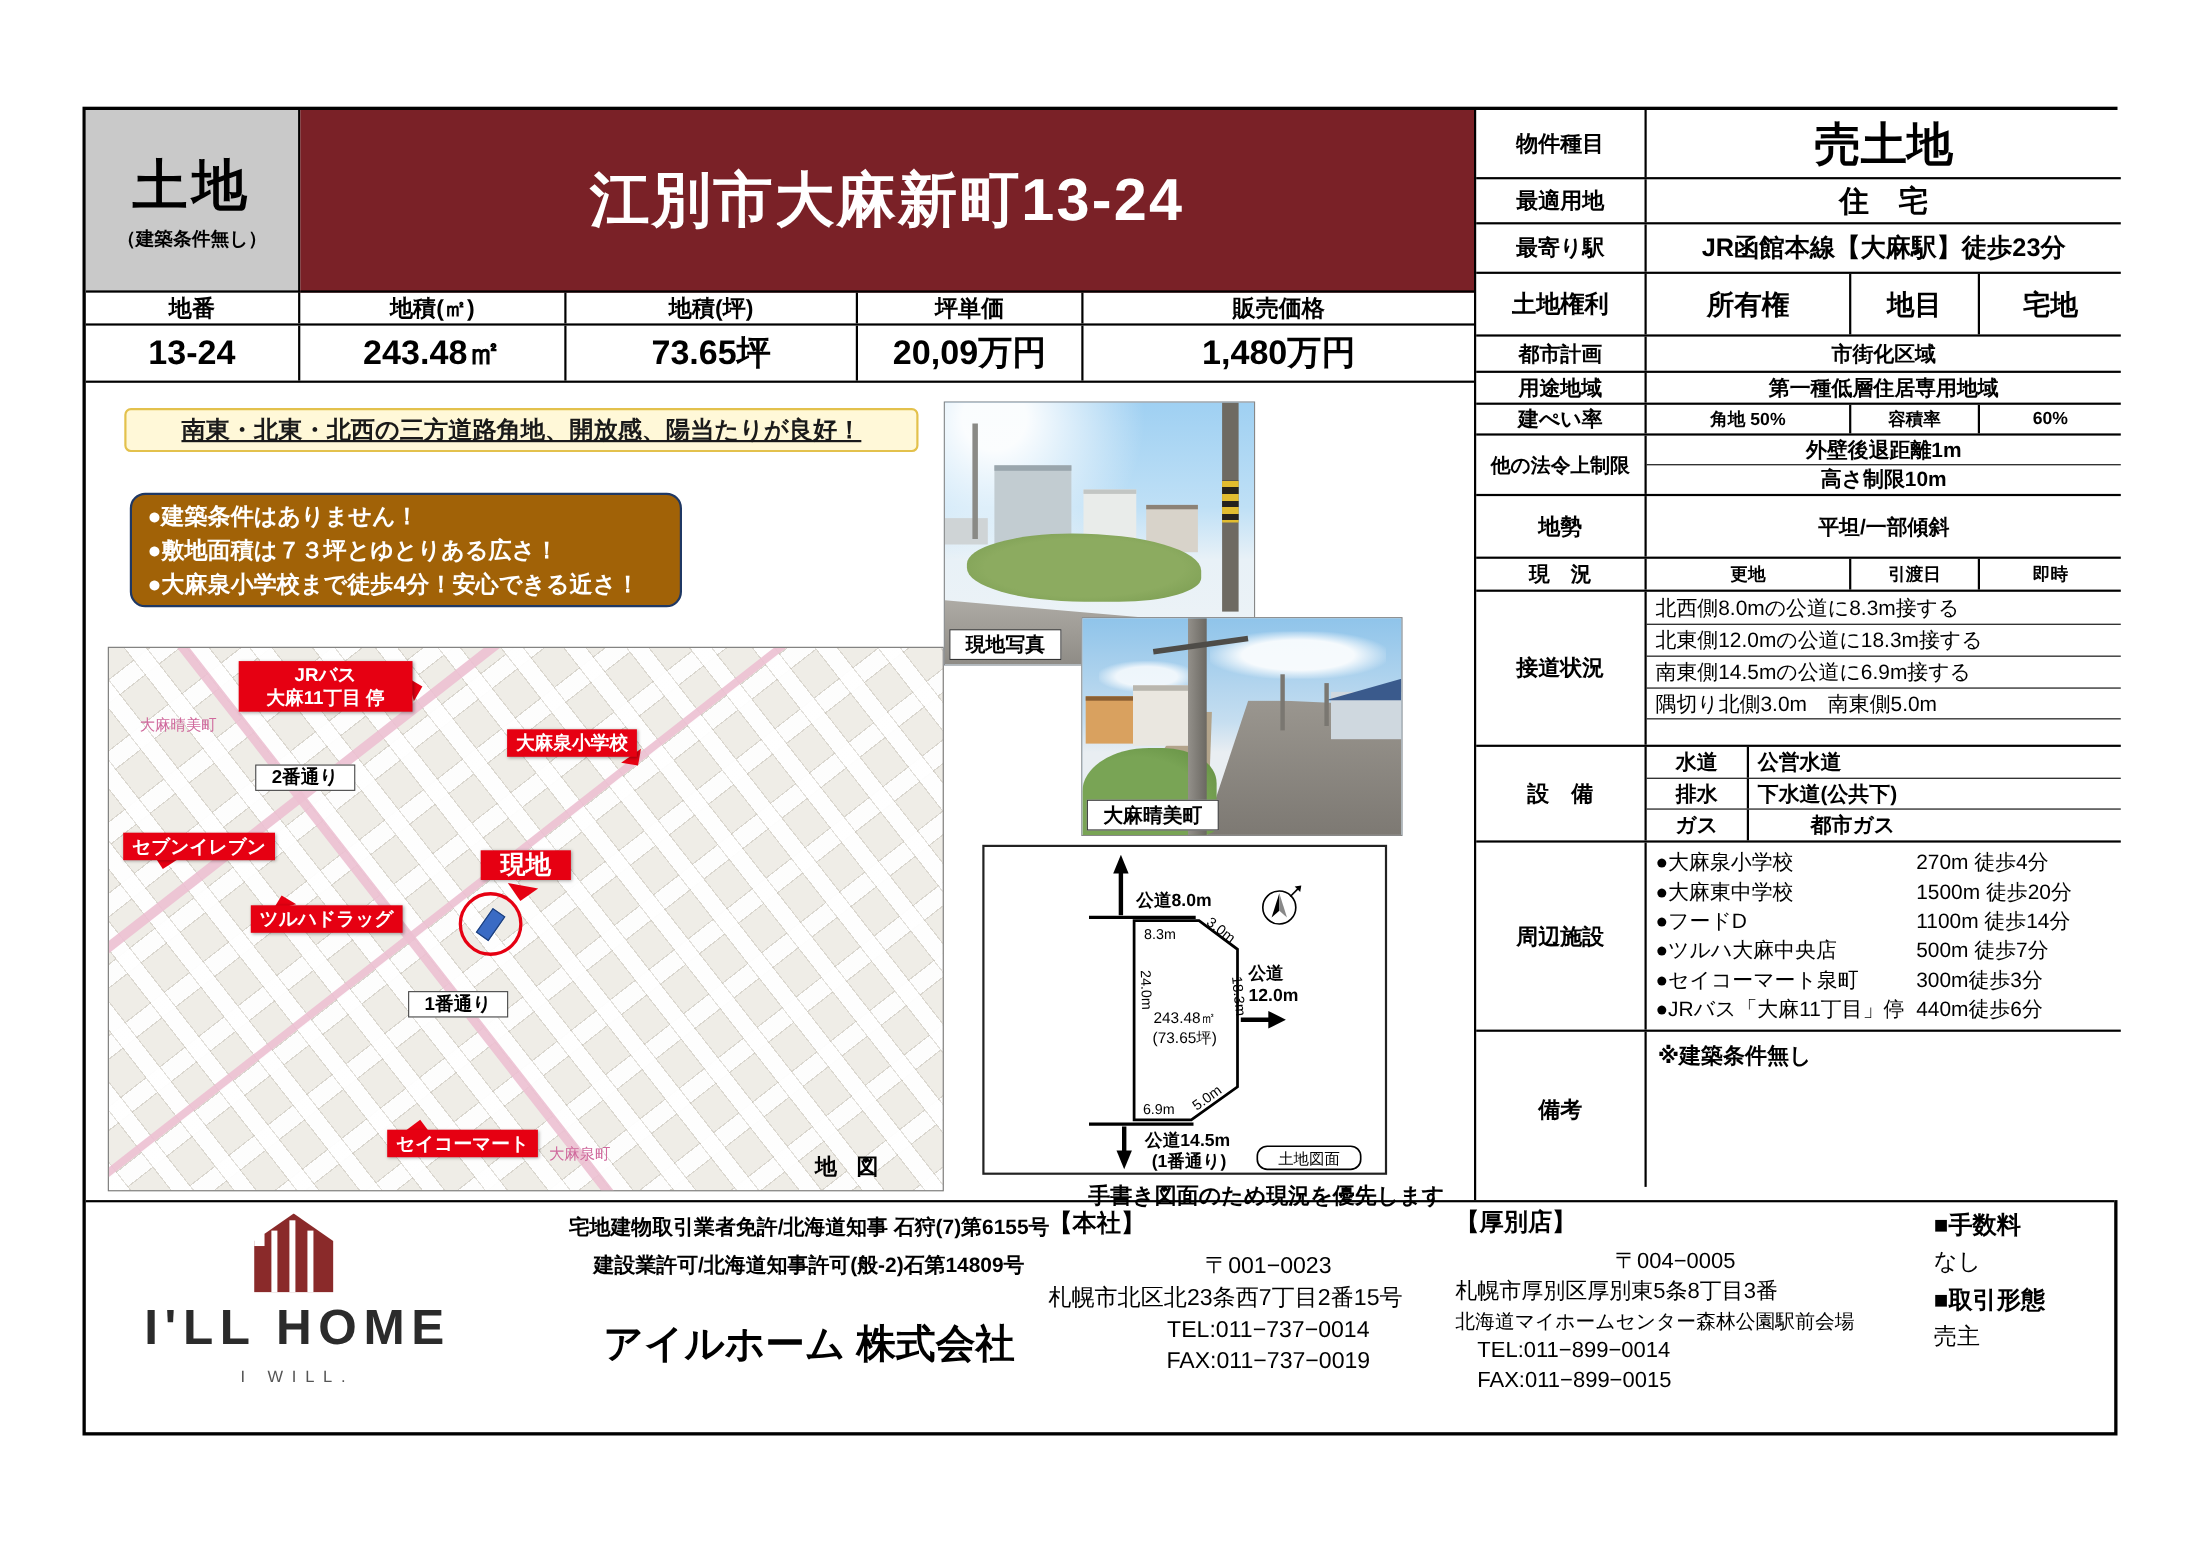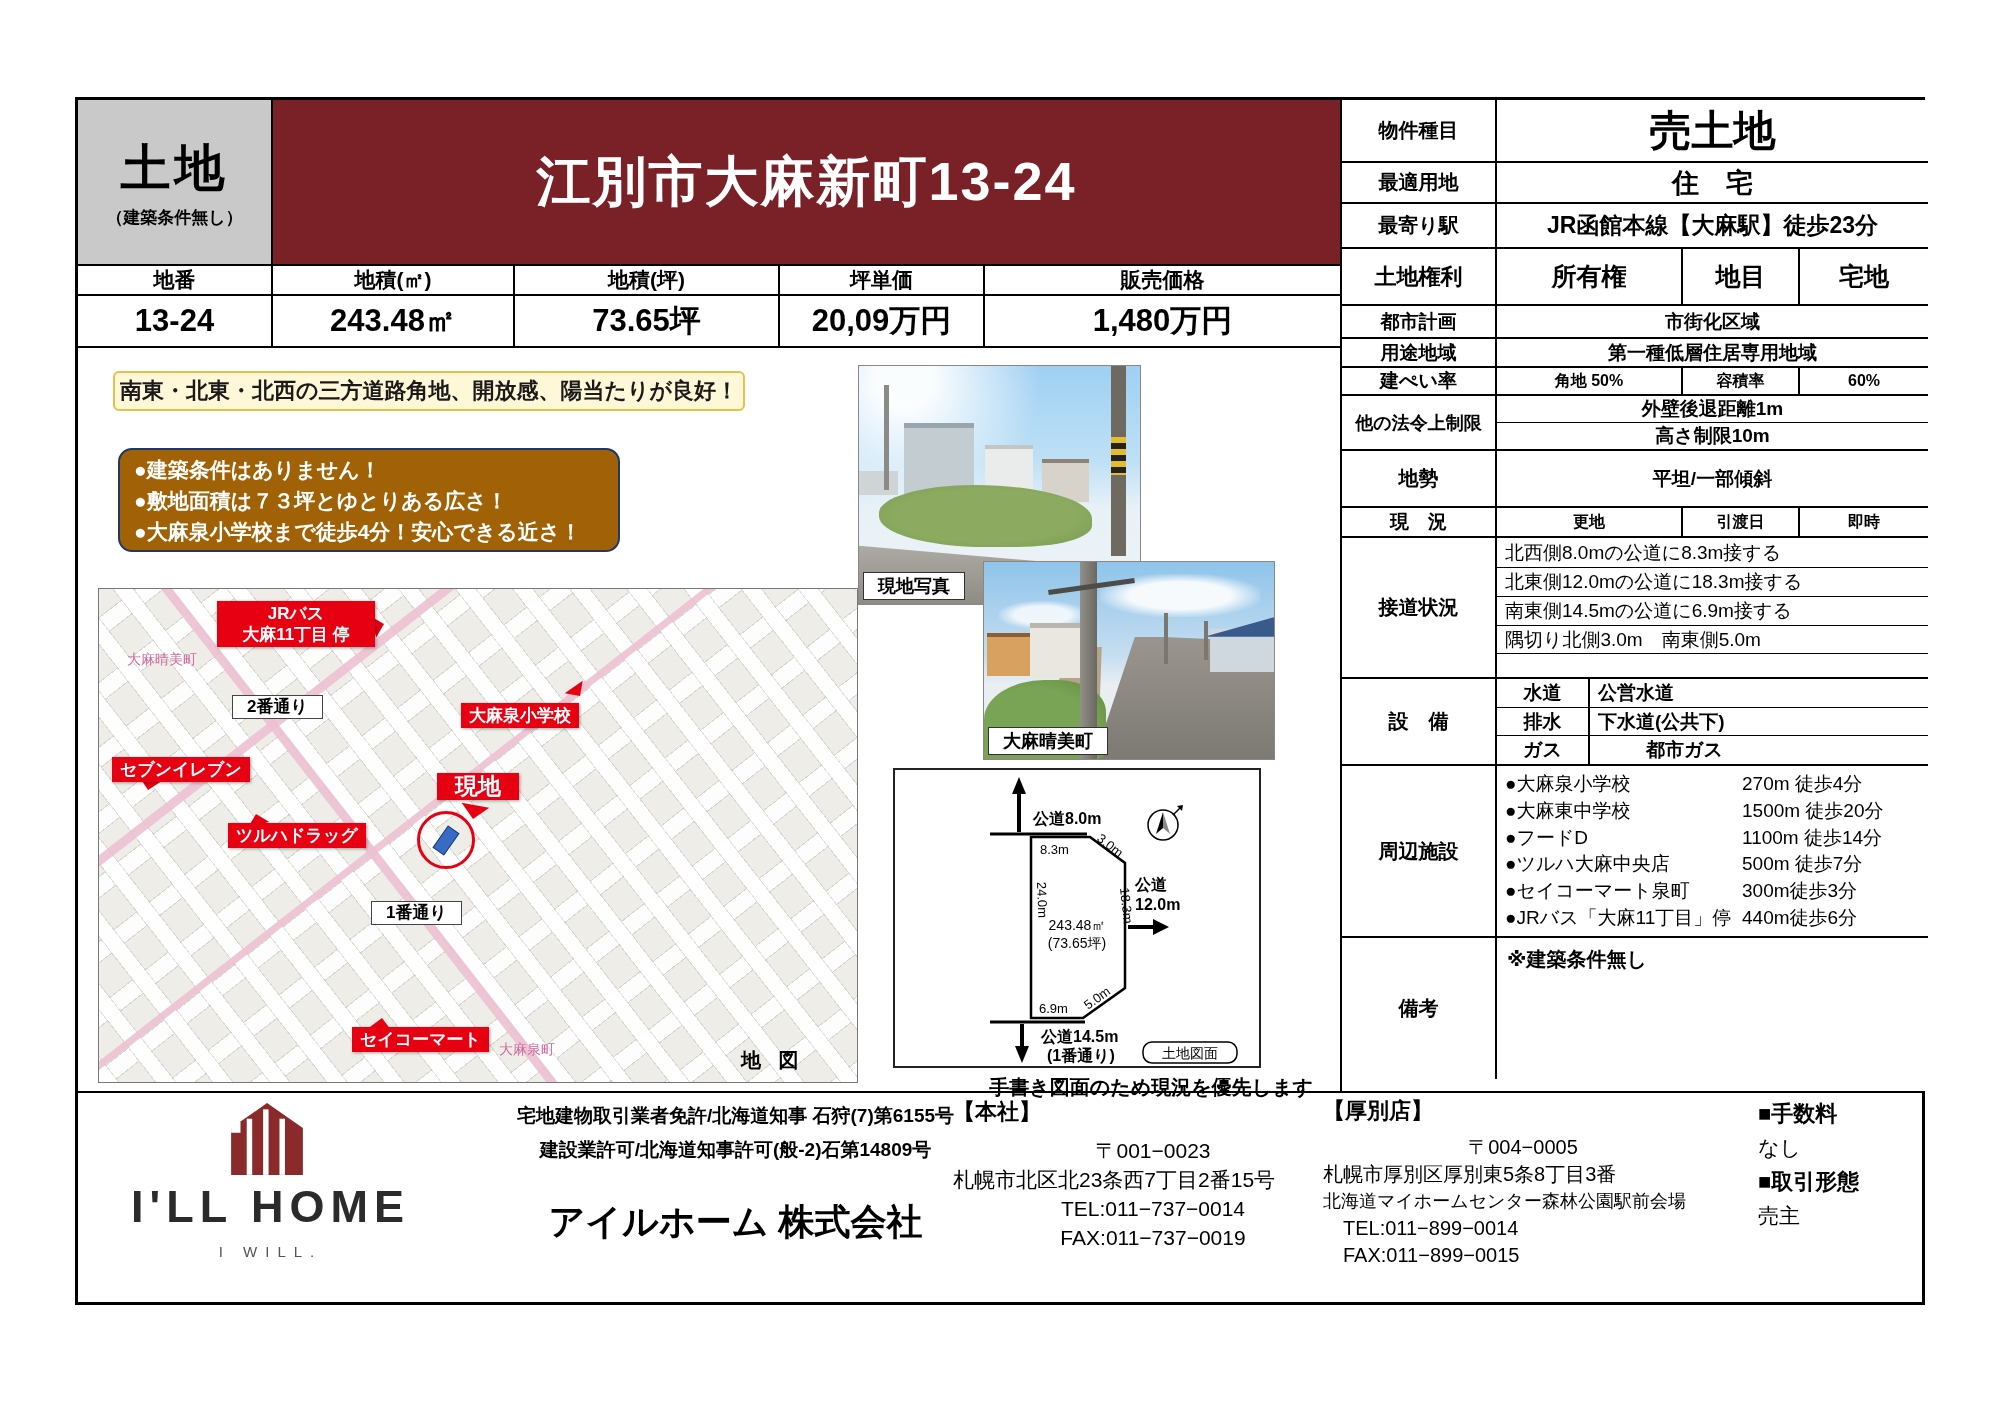--- a/index.html
+++ b/index.html
@@ -35,24 +35,24 @@
   .sumcell {
     display:flex; align-items:center; justify-content:center;
     border-right:2px solid #000; height:100%;
   }
   .sumcell:last-child { border-right:none; }
   .sumrow.h .sumcell { font-size:21px; font-weight:bold; }
   .sumrow.v .sumcell { font-size:31px; font-weight:600; }
   .w1{width:195px}.w2{width:242px}.w3{width:265px}.w4{width:205px}.w5{width:355px}
   
   .highlight {
-    left:35px; top:271px; width:632px; height:40px;
+    left:35px; top:271px; width:722px; height:40px;
     background:#fff8d8; border:2px solid #e3c14c; border-radius:6px;
     display:flex; align-items:center; justify-content:center;
-    font-size:22px; font-weight:bold; color:#1a1a1a;
+    font-size:22px; font-weight:bold; color:#1a1a1a;text-decoration:underline;
   }
   .features {
     left:40px; top:348px; width:502px; height:104px;
     background:#a16207; border:2px solid #1f3864; border-radius:14px;
     color:#fff; font-size:21px; font-weight:bold; line-height:31px;
     padding:5px 14px; display:flex; flex-direction:column; justify-content:center;
   }
   
   .map {
     left:20px; top:488px; width:760px; height:495px;
@@ -172,21 +172,21 @@
 
     <div class="area-label" style="left:28px; top:62px;">大麻晴美町</div>
     <div class="area-label" style="left:400px; top:452px;">大麻泉町</div>
 
     <div class="callout" style="left:118px; top:12px; width:158px;">
       <div>JRバス</div>
       <div>大麻11丁目 停</div>
     </div>
     <div class="tri" style="left:274px; top:24px; border-left-color:#e60012; transform:rotate(-15deg);"></div>
 
-    <div class="callout" style="left:362px; top:74px;margin-top:40px;">大麻泉小学校</div>
+    <div class="callout" style="left:362px; top:74px;">大麻泉小学校</div>
     <div class="tri" style="left:470px; top:96px; border-top-color:#e60012; transform:rotate(-35deg);"></div>
 
     <div class="callout" style="left:13px; top:168px;">セブンイレブン</div>
     <div class="tri" style="left:38px; top:190px; border-top-color:#e60012; transform:rotate(12deg);"></div>
 
     <div class="callout" style="left:129px; top:234px;">ツルハドラッグ</div>
     <div class="tri" style="left:146px; top:214px; border-bottom-color:#e60012; transform:rotate(-14deg);"></div>
 
     <div class="callout" style="left:338px; top:184px; font-size:23px; padding:3px 18px;">現地</div>
     <div class="tri" style="left:360px; top:216px; border-top-color:#e60012; border-width:14px; transform:rotate(10deg);"></div>

